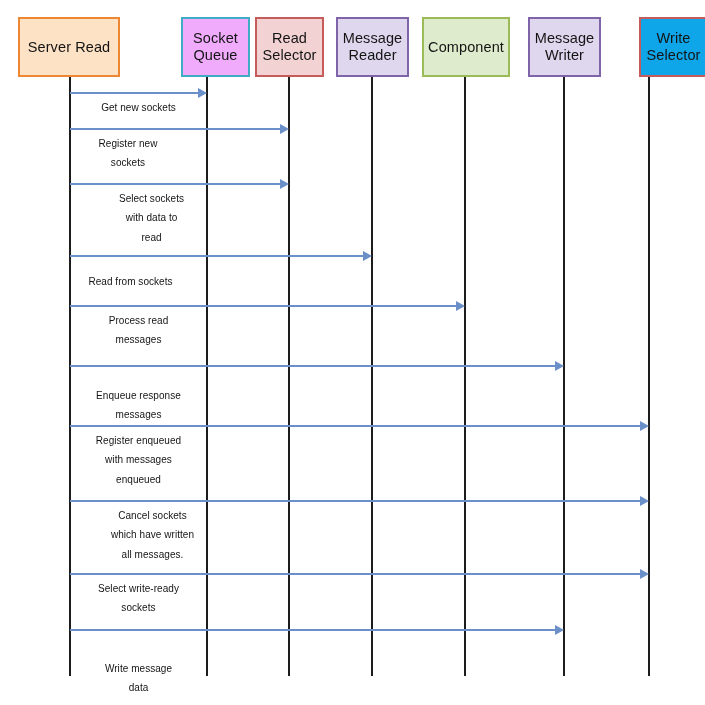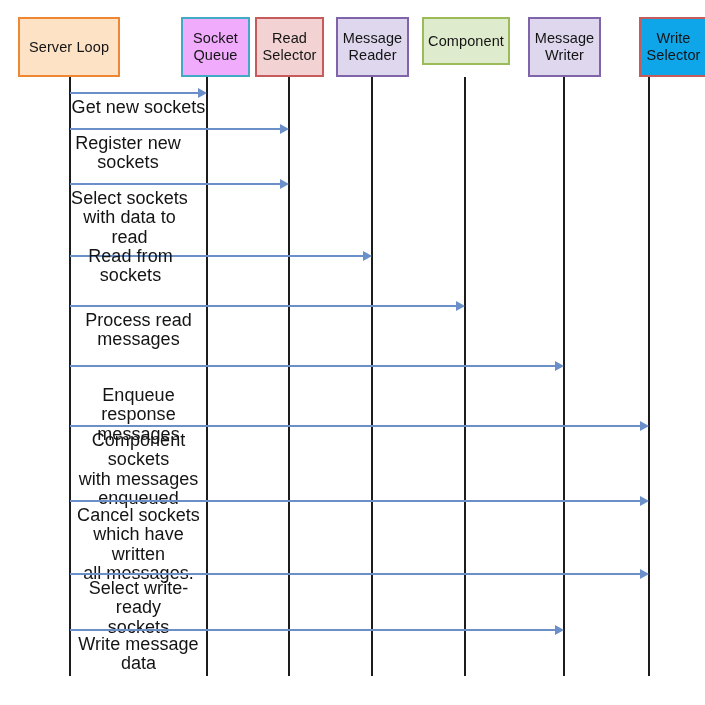--- a/index.html
+++ b/index.html
@@ -46,90 +46,90 @@
   .msg-head {
     position: absolute;
     width: 0;
     height: 0;
     border-top: 5px solid transparent;
     border-bottom: 5px solid transparent;
   }
   .msg-label {
     position: absolute;
     text-align: center;
-    font-size: 18px;
+    font-size: 10px;
     line-height: 19.3px;
     color: #141414;
     white-space: pre-line;
     letter-spacing: 0.05px;
   }
 </style>
 </head>
 <body>
 
 <div id="canvas">
   <div id="lifelines">
       <div class="lifeline" style="left: 69px; top: 77px; height: 599px; background: rgb(28, 28, 28);"></div>
       <div class="lifeline" style="left: 206px; top: 77px; height: 599px; background: rgb(28, 28, 28);"></div>
       <div class="lifeline" style="left: 288px; top: 77px; height: 599px; background: rgb(28, 28, 28);"></div>
       <div class="lifeline" style="left: 371px; top: 77px; height: 599px; background: rgb(28, 28, 28);"></div>
       <div class="lifeline" style="left: 464px; top: 77px; height: 599px; background: rgb(28, 28, 28);"></div>
       <div class="lifeline" style="left: 563px; top: 77px; height: 599px; background: rgb(28, 28, 28);"></div>
       <div class="lifeline" style="left: 648px; top: 77px; height: 599px; background: rgb(28, 28, 28);"></div>
     </div>
   <div id="actors">
-      <div class="actor-box" style="left: 18px; top: 17px; width: 102px; height: 60px; background: rgb(253, 226, 198); border-color: rgb(237, 135, 51);">Server Loop</div>
+      <div class="actor-box" style="left: 18px; top: 17px; width: 102px; height: 60px; background: rgb(253, 226, 198); border-color: rgb(237, 135, 51);">Server Read</div>
       <div class="actor-box" style="left: 181px; top: 17px; width: 69px; height: 60px; background: #f0abfc; border-color: rgb(65, 170, 196);">Socket
 Queue</div>
       <div class="actor-box" style="left: 255px; top: 17px; width: 69px; height: 60px; background: rgb(242, 210, 210); border-color: rgb(197, 91, 91);">Read
 Selector</div>
       <div class="actor-box" style="left: 336px; top: 17px; width: 73px; height: 60px; background: rgb(222, 215, 238); border-color: rgb(128, 100, 169);">Message
 Reader</div>
-      <div class="actor-box" style="left: 422px; top: 17px; width: 88px; height: 48px; background: rgb(223, 235, 205); border-color: rgb(155, 187, 89);">Component</div>
+      <div class="actor-box" style="left: 422px; top: 17px; width: 88px; height: 60px; background: rgb(223, 235, 205); border-color: rgb(155, 187, 89);">Component</div>
       <div class="actor-box" style="left: 528px; top: 17px; width: 73px; height: 60px; background: rgb(222, 215, 238); border-color: rgb(128, 100, 169);">Message
 Writer</div>
       <div class="actor-box" style="left: 639px; top: 17px; width: 69px; height: 60px; background: #0ea5e9; border-color: rgb(197, 91, 91);">Write
 Selector</div>
     </div>
   <div id="messages">
       <div class="msg-line" style="left: 70px; top: 92px; width: 128px; background: rgb(107, 143, 201);"></div>
       <div class="msg-head" style="left: 198px; top: 88px; border-left: 9px solid rgb(107, 143, 201);"></div>
       <div class="msg-label" style="left: 71px; top: 98px; width: 135px;">Get new sockets</div>
       <div class="msg-line" style="left: 70px; top: 128px; width: 210px; background: rgb(107, 143, 201);"></div>
       <div class="msg-head" style="left: 280px; top: 124px; border-left: 9px solid rgb(107, 143, 201);"></div>
       <div class="msg-label" style="left: 71px; top: 134px; width: 114px;">Register new
 sockets</div>
       <div class="msg-line" style="left: 70px; top: 183px; width: 210px; background: rgb(107, 143, 201);"></div>
       <div class="msg-head" style="left: 280px; top: 179px; border-left: 9px solid rgb(107, 143, 201);"></div>
-      <div class="msg-label" style="left: 62px; top: 189px; width: 135px;">Select sockets
+      <div class="msg-label" style="left: 84px; top: 189px; width: 135px;">Select sockets
 with data to
 read</div>
       <div class="msg-line" style="left: 70px; top: 255px; width: 293px; background: rgb(107, 143, 201);"></div>
       <div class="msg-head" style="left: 363px; top: 251px; border-left: 9px solid rgb(107, 143, 201);"></div>
-      <div class="msg-label" style="left: 71px; top: 247px; width: 119px;">Read from sockets</div>
+      <div class="msg-label" style="left: 71px; top: 272px; width: 119px;">Read from sockets</div>
       <div class="msg-line" style="left: 70px; top: 305px; width: 386px; background: rgb(107, 143, 201);"></div>
       <div class="msg-head" style="left: 456px; top: 301px; border-left: 9px solid rgb(107, 143, 201);"></div>
       <div class="msg-label" style="left: 71px; top: 311px; width: 135px;">Process read
 messages</div>
       <div class="msg-line" style="left: 70px; top: 365px; width: 485px; background: rgb(107, 143, 201);"></div>
       <div class="msg-head" style="left: 555px; top: 361px; border-left: 9px solid rgb(107, 143, 201);"></div>
       <div class="msg-label" style="left: 71px; top: 386px; width: 135px;">Enqueue response
 messages</div>
       <div class="msg-line" style="left: 70px; top: 425px; width: 570px; background: rgb(107, 143, 201);"></div>
       <div class="msg-head" style="left: 640px; top: 421px; border-left: 9px solid rgb(107, 143, 201);"></div>
-      <div class="msg-label" style="left: 71px; top: 431px; width: 135px;">Component sockets
+      <div class="msg-label" style="left: 71px; top: 431px; width: 135px;">Register enqueued
 with messages
 enqueued</div>
       <div class="msg-line" style="left: 70px; top: 500px; width: 570px; background: rgb(107, 143, 201);"></div>
       <div class="msg-head" style="left: 640px; top: 496px; border-left: 9px solid rgb(107, 143, 201);"></div>
-      <div class="msg-label" style="left: 71px; top: 506px; width: 135px;">Cancel sockets
+      <div class="msg-label" style="left: 71px; top: 506px; width: 135px; padding-left: 14px;">Cancel sockets
 which have written
 all messages.</div>
       <div class="msg-line" style="left: 70px; top: 573px; width: 570px; background: rgb(107, 143, 201);"></div>
       <div class="msg-head" style="left: 640px; top: 569px; border-left: 9px solid rgb(107, 143, 201);"></div>
       <div class="msg-label" style="left: 71px; top: 579px; width: 135px; text-align: center;">Select write-ready
 sockets</div>
       <div class="msg-line" style="left: 70px; top: 629px; width: 485px; background: rgb(107, 143, 201);"></div>
       <div class="msg-head" style="left: 555px; top: 625px; border-left: 9px solid rgb(107, 143, 201);"></div>
-      <div class="msg-label" style="left: 71px; top: 635px; width: 135px;">Write message
+      <div class="msg-label" style="left: 71px; top: 659px; width: 135px;">Write message
 data</div>
     </div>
 </div>
 
 </body></html>

